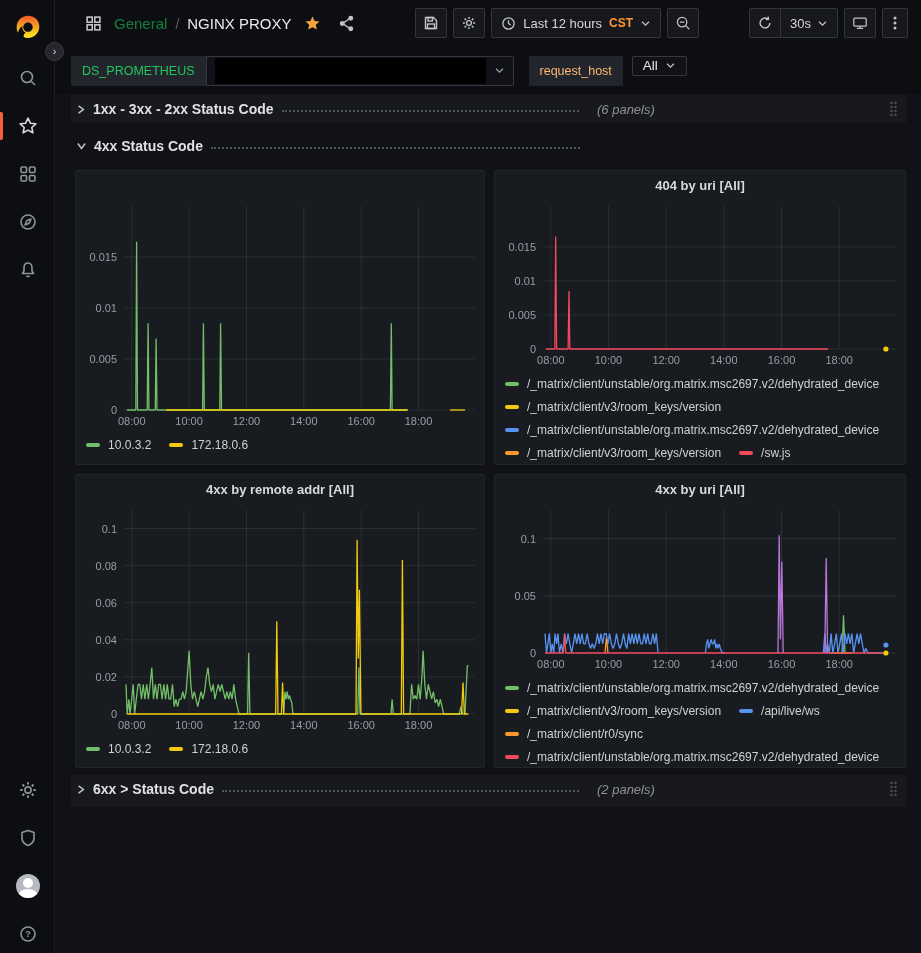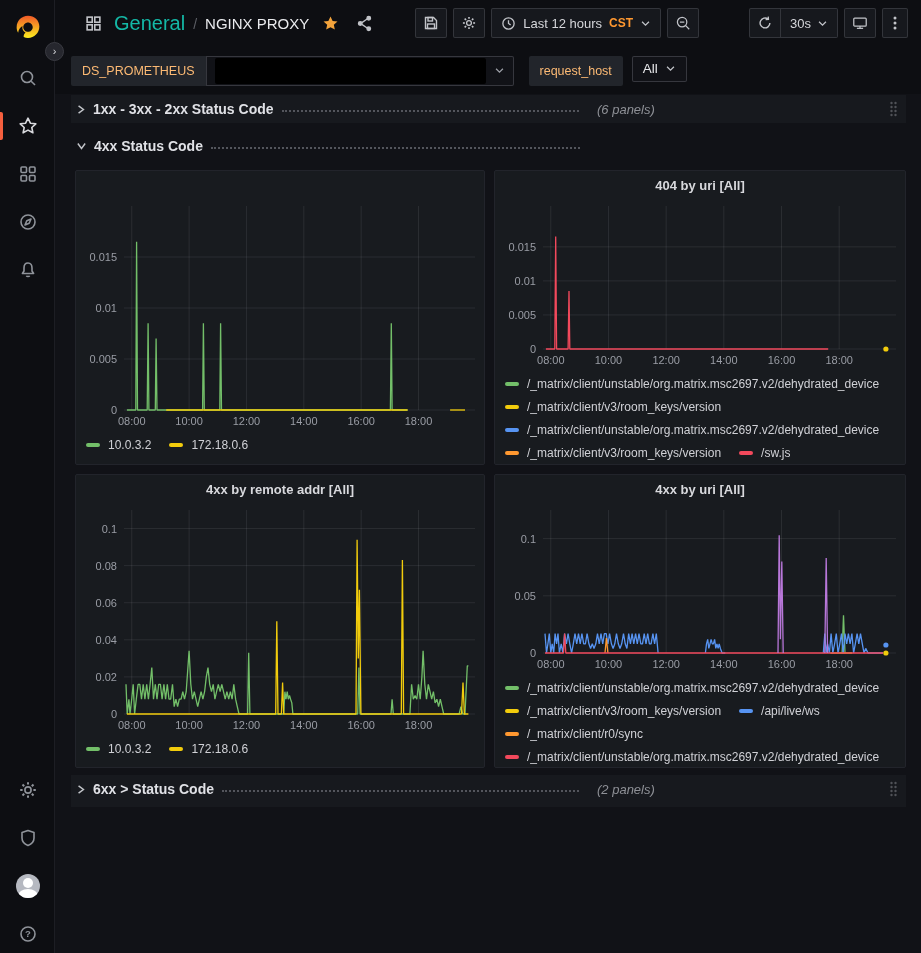--- a/index.html
+++ b/index.html
@@ -15,39 +15,39 @@
   .active-bar { position:absolute; left:0; top:6px; width:3px; height:28px; background:#f55f3e; border-radius:0 2px 2px 0; }
   .logo { position:absolute; left:13px; top:13px; width:30px; height:30px; }
   .expand-btn { position:absolute; left:45px; top:42px; width:19px; height:19px; border-radius:50%; background:#26272e; border:1px solid #3a3b42; color:#d8d9dd; font-size:11px; line-height:16px; text-align:center; cursor:pointer; z-index:9; }
   .avatar { width:24px; height:24px; border-radius:50%; background:#b6b9c1; overflow:hidden; position:relative; }
   .avatar .head { position:absolute; left:7px; top:4px; width:10px; height:10px; border-radius:50%; background:#fff; }
   .avatar .body { position:absolute; left:2px; top:15px; width:20px; height:14px; border-radius:50%; background:#fff; }
 
   
   .topbar { position:absolute; left:55px; top:0; width:866px; height:47px; background:#0d0e12; display:flex; align-items:center; }
   .crumb-wrap { display:flex; align-items:center; gap:8px; margin-left:25px; }
-  .crumb-section { color:#14b8a6; font-size:20px; }
+  .crumb-section { color:#15803d; font-size:15px; }
   .crumb-div { color:#5d5f66; font-size:14px; }
   .crumb-title { color:#eaebee; font-size:15px; font-weight:500; }
   .icon-btn { width:32px; height:30px; border:1px solid rgba(204,204,220,0.16); border-radius:2px; background:#16181d; display:flex; align-items:center; justify-content:center; cursor:pointer; }
   .icon-plain { width:26px; height:26px; display:flex; align-items:center; justify-content:center; cursor:pointer; }
   .toolbar { position:absolute; right:13px; top:8px; display:flex; align-items:center; gap:6px; }
   .timepicker { height:30px; border:1px solid rgba(204,204,220,0.16); border-radius:2px; background:#16181d; display:flex; align-items:center; gap:7px; padding:0 9px; cursor:pointer; }
   .timepicker .tlabel { color:#d5d6da; font-size:13px; font-weight:500; }
   .timepicker .tz { font-size:12px; font-weight:700; }
   .group { display:flex;margin-left:44px; }
   .group .icon-btn:first-child { border-radius:2px 0 0 2px; }
   .interval { height:30px; border:1px solid rgba(204,204,220,0.16); border-left:none; border-radius:0 2px 2px 0; background:#16181d; display:flex; align-items:center; gap:6px; padding:0 9px; cursor:pointer; color:#d5d6da; font-size:13px; font-weight:500; }
 
   
   .submenu { position:absolute; left:55px; top:47px; width:866px; height:47px; background:#0d0e12; display:flex; align-items:center; }
   .chip { height:30px; background:#22252b; display:flex; align-items:center; padding:0 11px; font-size:12.5px; font-weight:500; border-radius:2px 0 0 2px; }
   .var-select { height:30px; border:1px solid rgba(204,204,220,0.2); border-radius:0 2px 2px 0; background:#111217; display:flex; align-items:center; padding:0 8px; gap:8px; cursor:pointer; }
   .redacted { width:272px; height:26px; background:#000; border-radius:2px; }
-  .all-select { height:26px; border:1px solid rgba(204,204,220,0.2); border-radius:2px; background:#111217; display:flex; align-items:center; padding:0 10px; gap:7px; cursor:pointer; color:#e6e7ea; font-size:13.5px; font-weight:500; }
+  .all-select { height:20px; border:1px solid rgba(204,204,220,0.2); border-radius:2px; background:#111217; display:flex; align-items:center; padding:0 10px; gap:7px; cursor:pointer; color:#e6e7ea; font-size:13.5px; font-weight:500; }
 
   
   .dash { position:absolute; left:55px; top:94px; width:866px; height:859px; background:#111217; }
   .rowbar { position:absolute; left:16px; width:835px; height:28px; display:flex; align-items:center; cursor:pointer; }
   .rowbar.shaded { background:#17191e; }
   .row-left { display:flex; align-items:flex-start; width:492px; }
   .row-chev { margin:0 6px 0 4px; display:flex; align-self:center; }
   .row-chev svg { stroke:#c2c4c9; fill:none; stroke-width:1.8; }
   .row-title { color:#e0e1e6; font-size:14px; font-weight:700; white-space:nowrap; }
   .row-dots { flex:1; border-bottom:2.5px dotted #53555c; height:11px; margin:0 6px 0 8px; }
@@ -246,21 +246,21 @@
             <circle cx="7" cy="3" r="1.5"></circle>
             <circle cx="7" cy="8" r="1.5"></circle>
             <circle cx="7" cy="13" r="1.5"></circle>
           </svg>
       </div>
     </div>
   </header>
 
   <div class="submenu">
     <div style="display:flex; margin-left:16px">
-      <div class="chip" style="color:#fdba74">DS_PROMETHEUS</div>
+      <div class="chip" style="color:#22c55e">DS_PROMETHEUS</div>
       <div class="var-select" style="width:308px; justify-content:space-between">
         <div class="redacted"></div>
         <svg width="11" height="11" viewBox="0 0 16 16" stroke="#9da0a8" fill="none" stroke-width="1.8">
             <polyline points="3,5.5 8,10.5 13,5.5"></polyline>
           </svg>
       </div>
     </div>
     <div style="display:flex; margin-left:15px; gap:9px">
       <div class="chip" style="border-radius:2px; color:#fdba74">request_host</div>
       <div class="all-select">

